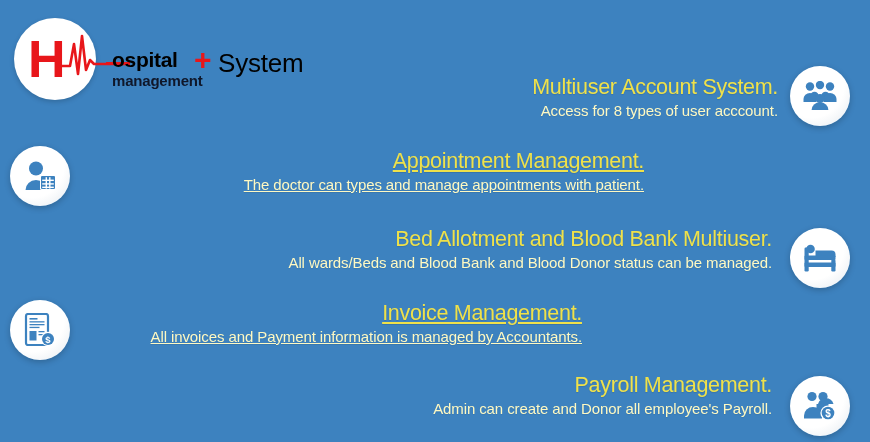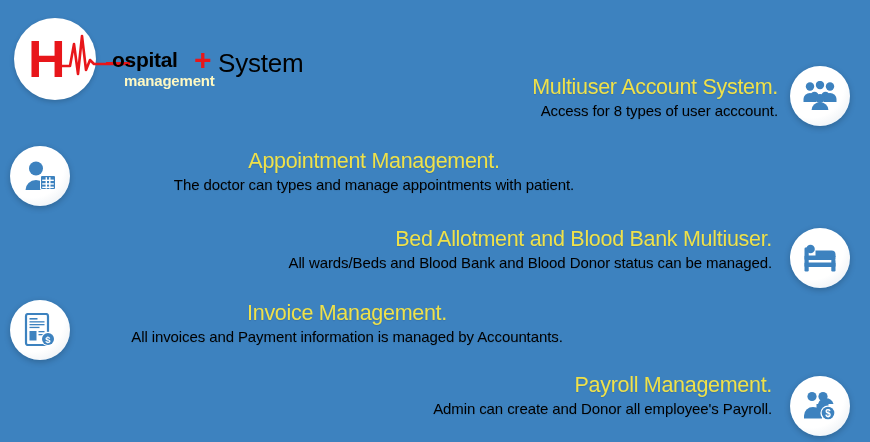--- a/index.html
+++ b/index.html
@@ -87,25 +87,25 @@
     position: absolute;
     left: 88px;
     top: -3px;
     font-size: 30px;
     font-weight: bold;
     color: #e8161a;
     line-height: 30px;
   }
   .brand-word .management {
     position: absolute;
-    left: 18px;
+    left: 6px;
     top: 24px;
     font-size: 15px;
     font-weight: bold;
-    color: #fef9c3;
+    color: #0f172a;
     letter-spacing: -0.2px;
   }
   .brand-system {
     position: absolute;
     left: 218px;
     top: 48px;
     font-size: 26px;
     color: #000000;
     letter-spacing: -0.2px;
   }
@@ -116,28 +116,28 @@
   }
   .feature .title {
     color: #efe14a;
     font-size: 21.5px;
     line-height: 26px;
     white-space: nowrap;
     letter-spacing: -0.3px;
     text-shadow: 0 1px 1px rgba(0,0,0,0.10);
   }
   .feature .desc {
-    color: #000000;
+    color: #fef9c3;
     font-size: 15px;
     line-height: 21px;
     letter-spacing: -0.1px;
     text-shadow: 0 1px 1px rgba(0,0,0,0.08);
   }
   .feature.left-align .title,
-  .feature.left-align .desc { text-align: center; }
+  .feature.left-align .desc { text-align: right; text-decoration: underline; }
   .feature.right-align .title,
   .feature.right-align .desc { text-align: right; }
 
   
   .badge {
     position: absolute;
     width: 60px;
     height: 60px;
     border-radius: 50%;
     background: radial-gradient(circle at 36% 32%, #ffffff 0%, #ffffff 58%, #f1f4f7 78%, #e2e9ef 100%);

